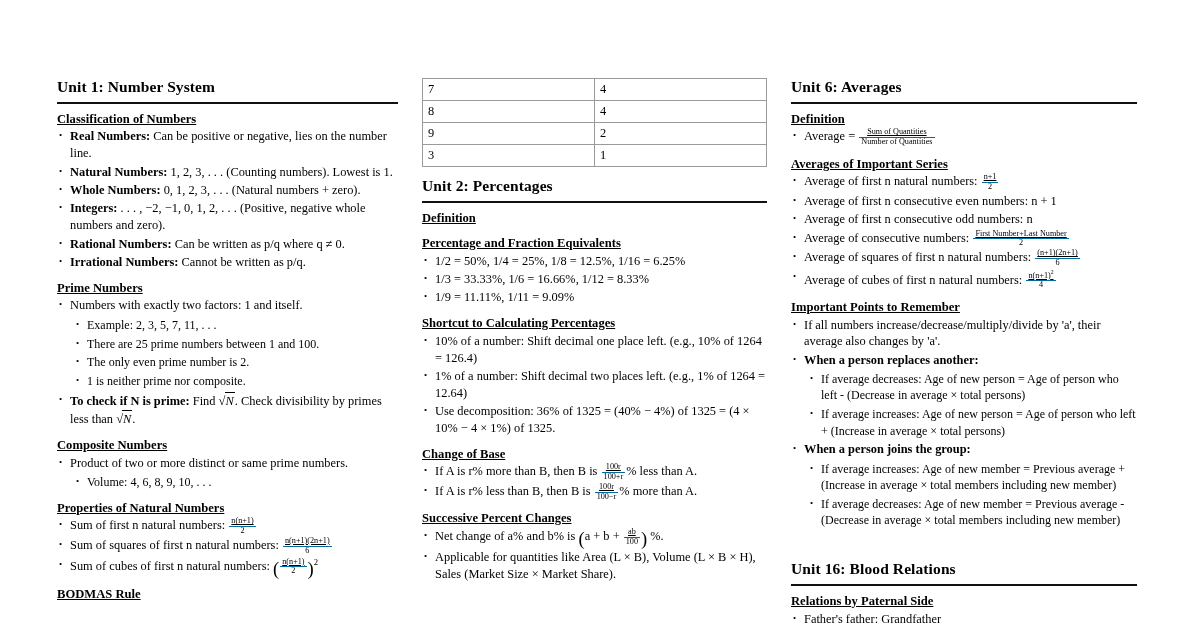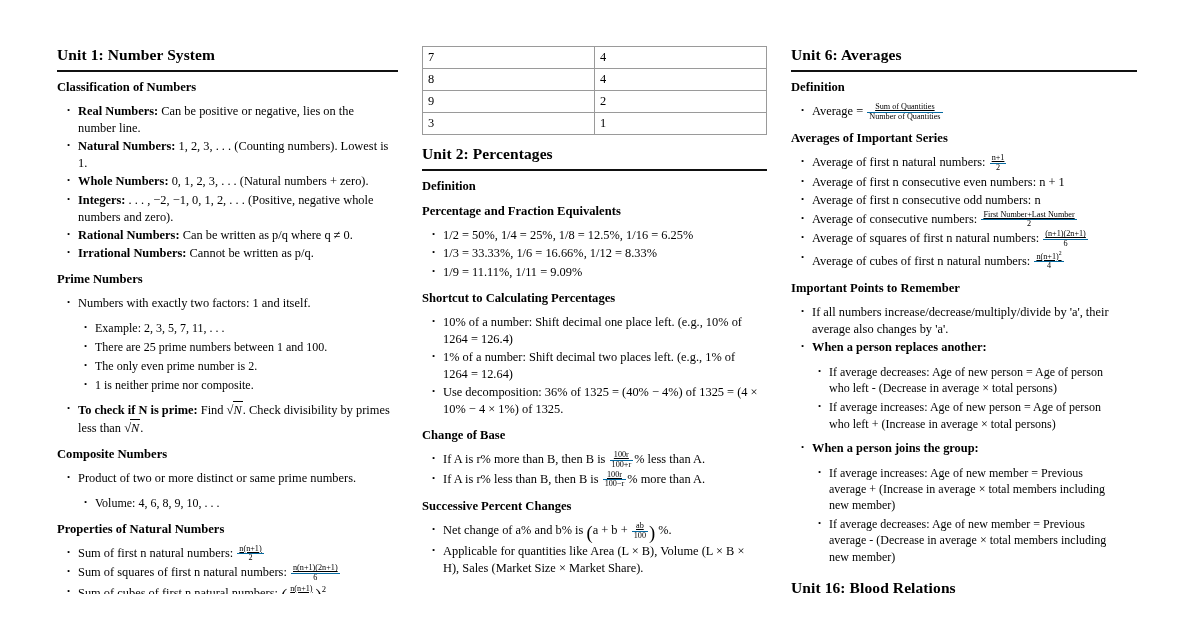--- a/index.html
+++ b/index.html
@@ -12,21 +12,21 @@
     height: 626px;
     overflow: hidden;
     font-family: "Liberation Serif", "DejaVu Serif", serif;
     color: #000000;
   }
   .page {
     position: relative;
     width: 1191px;
     height: 520px;
     box-sizing: border-box;
-    padding: 46px 50px 0 57px;
+    padding: 78px 50px 0 57px;
   }
   .columns {
     display: flex;
     gap: 24px;
     align-items: flex-start;
     height: 548px;
     overflow: hidden;
   }
   .col {
     width: 341px;
@@ -39,32 +39,33 @@
 
   h1.unit-title {
     font-size: 15.5px;
     font-weight: bold;
     margin: 0 0 4px 0;
     padding: 0 0 6px 0;
     border-bottom: 2.2px solid #111;
     line-height: 1.15;
     letter-spacing: 0.1px;
   }
-  h1.unit-title.spaced { margin-top: 14px; }
+  h1.unit-title.spaced { margin-top: 32px; }
 
   h2.sub-head {
     font-size: 12.6px;
     font-weight: bold;
     margin: 10px 0 1px 0;
     line-height: 1.2;
+    text-decoration: underline;
   }
   h2.sub-head.first { margin-top: 8px; }
 
   ul {
-    margin: 8px;
+    margin: 0;
     padding: 0;
     list-style: none;
   }
   li.item {
     position: relative;
     font-size: 12.4px;
     line-height: 1.36;
     margin: 1.5px 0 1.5px 0;
     padding-left: 13px;
   }

